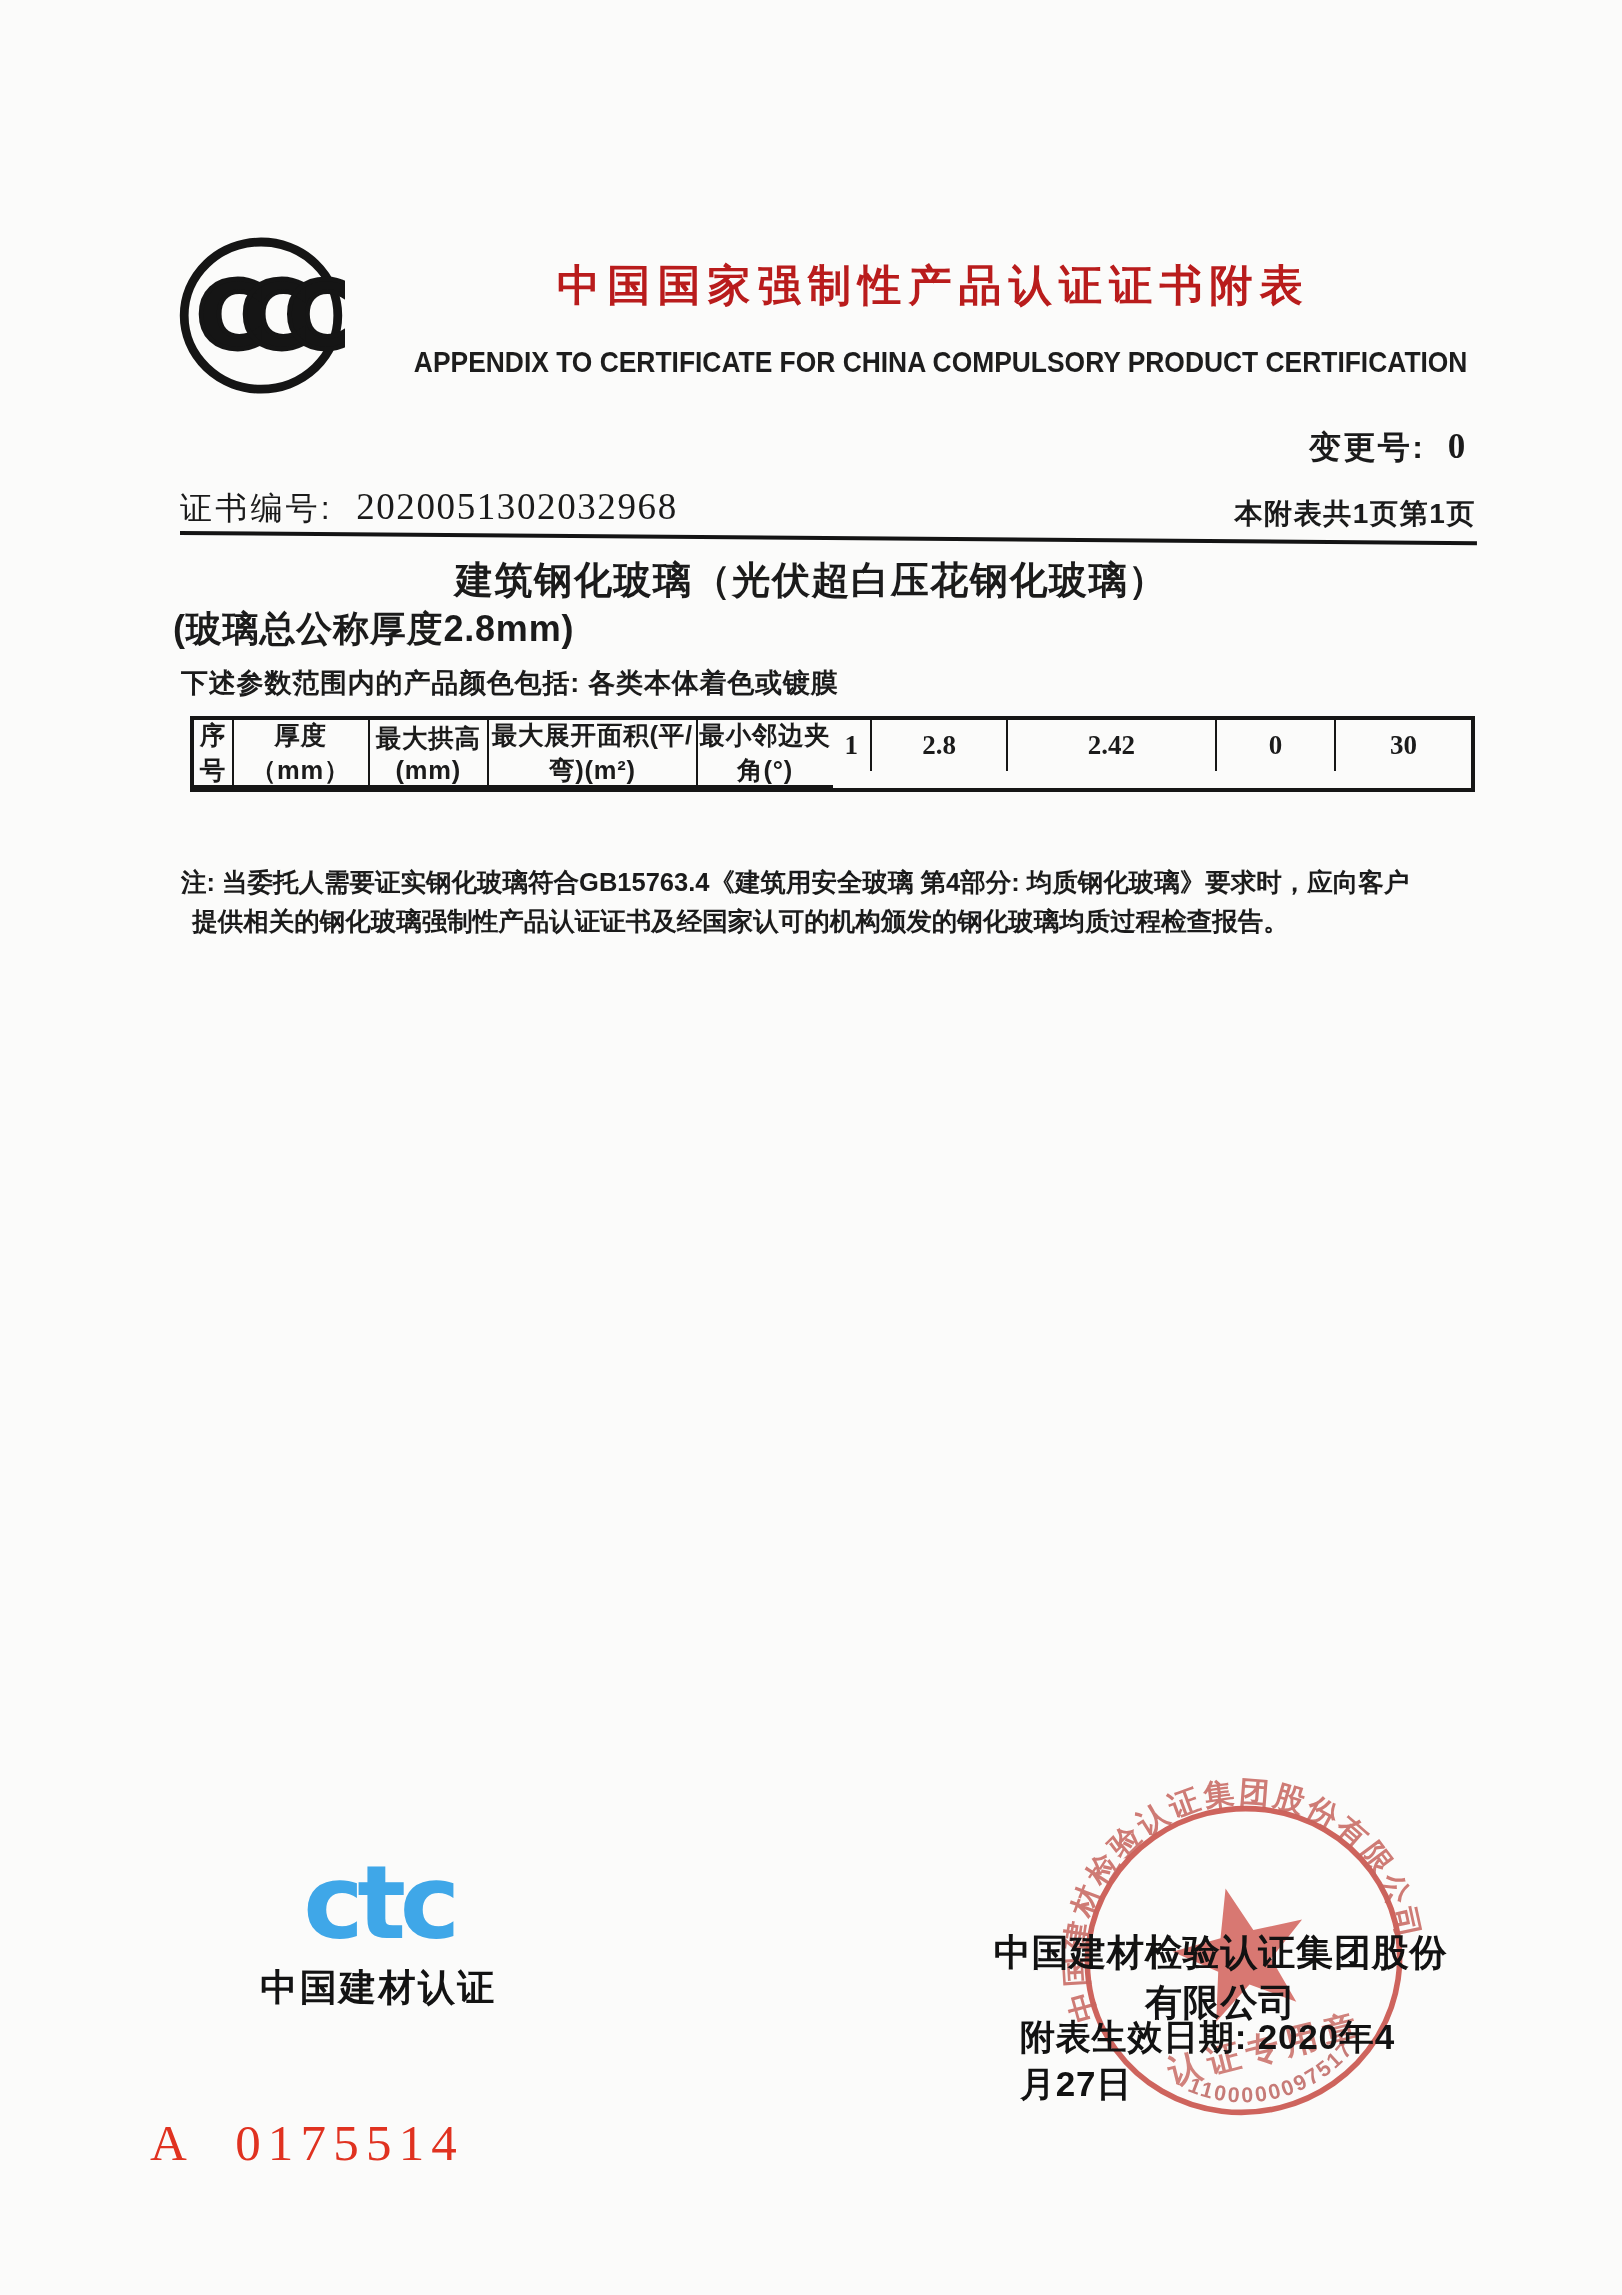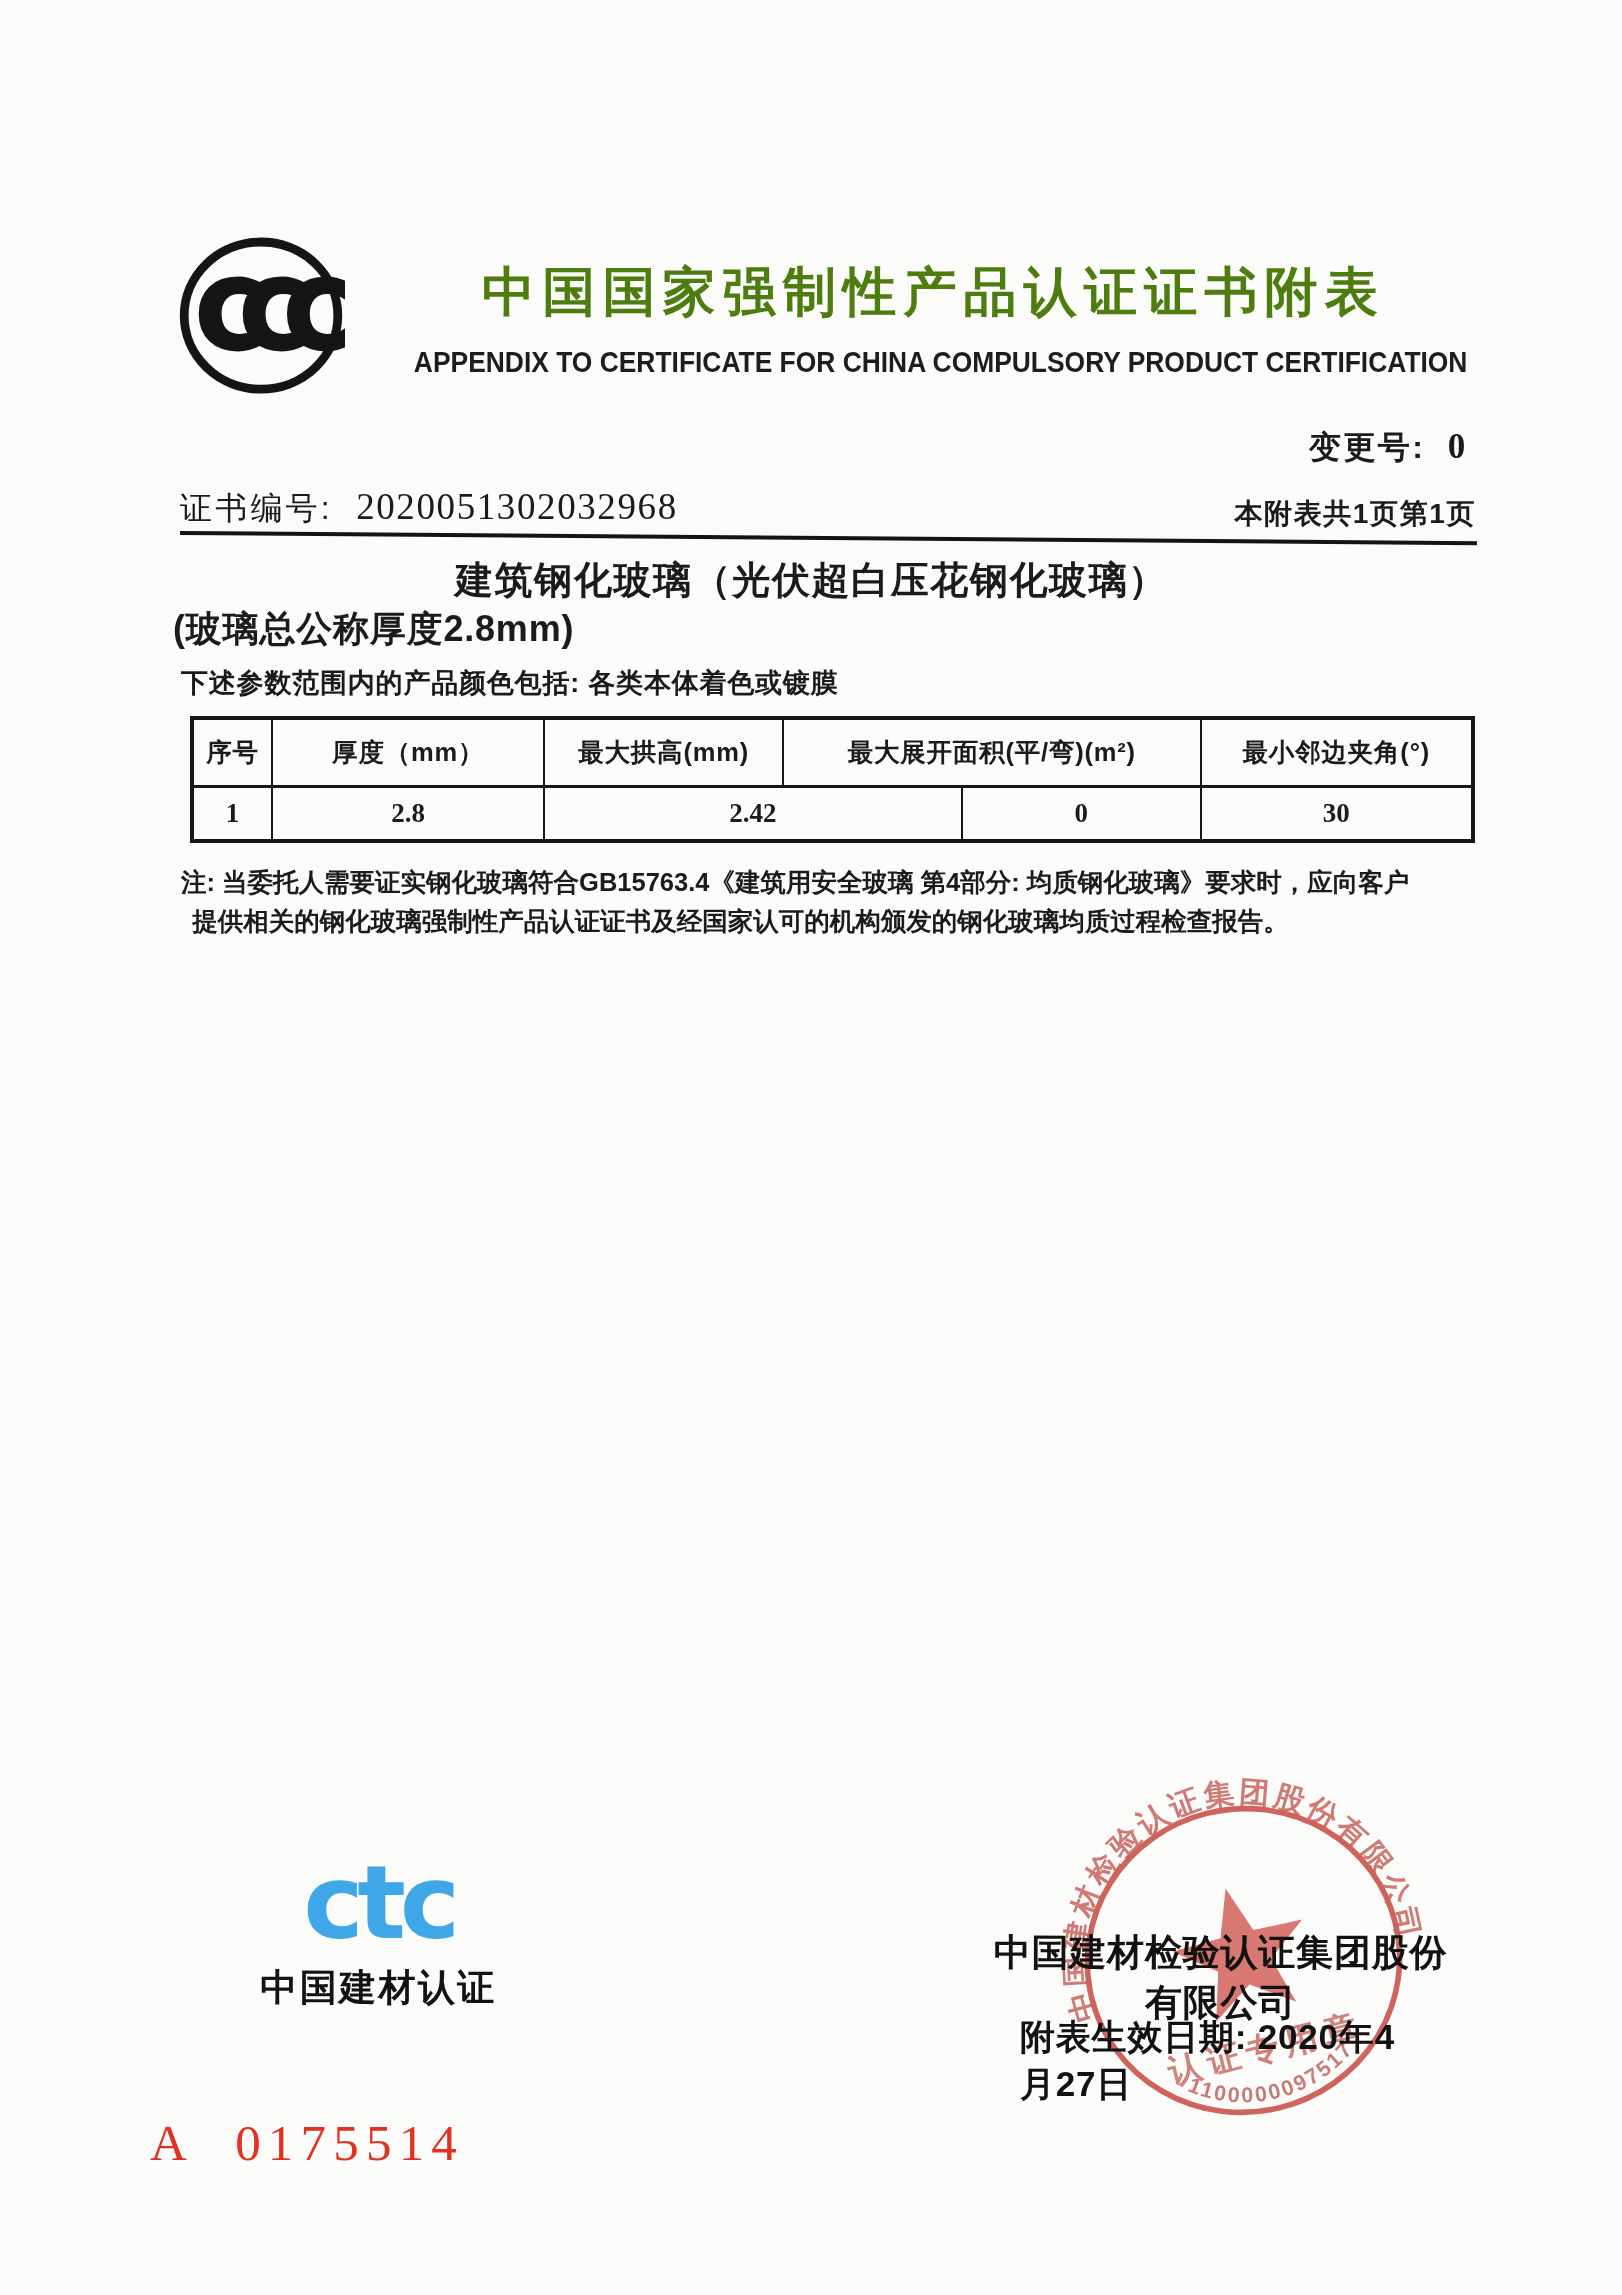--- a/index.html
+++ b/index.html
@@ -11,22 +11,22 @@
     position:relative;
     overflow:hidden;
   }
   .abs{position:absolute;}
 
   
   .ccc-logo{left:177px;top:234px;width:168px;height:164px;}
   .doc-title{
     left:343px;top:257px;width:1181px;
     text-align:center;
-    font-size:53px;font-weight:bold;letter-spacing:7.2px;
-    color:#4d7c0f;
+    font-size:43px;font-weight:bold;letter-spacing:7.2px;
+    color:#b91c1c;
   }
   .doc-subtitle{
     left:343px;top:345px;width:1181px;
     text-align:center;
     font-size:30px;font-weight:bold;color:#1d1d1d;
     transform:scaleX(.88);transform-origin:center;
     letter-spacing:0px;white-space:nowrap;
   }
   .cert-row-left{left:180px;top:444px;font-size:32px;font-weight:normal;margin-top:41px;}
   .cert-no-label{letter-spacing:3.2px;}
@@ -53,21 +53,21 @@
   .prod-line2{
     left:173px;top:605px;width:1277px;text-align:left;
     font-size:36px;font-weight:bold;letter-spacing:0.8px;
   }
   .color-note{left:181px;top:665px;font-size:27px;font-weight:bold;letter-spacing:0.8px;}
 
   
   .spec-table{
     left:190px;top:716px;width:1277px;
     border:4px solid #161616;
-    display:flex;flex-direction:column;
+    display:flex;
     background:#fbfbfa;
   }
   .t-row{display:flex;width:100%;}
   .t-row.header{height:65px;border-bottom:3.2px solid #161616;}
   .t-row.data{height:51px;}
   .t-cell{
     display:flex;align-items:center;justify-content:center;
     border-right:2.4px solid #161616;
     font-weight:bold;text-align:center;
     box-sizing:border-box;

